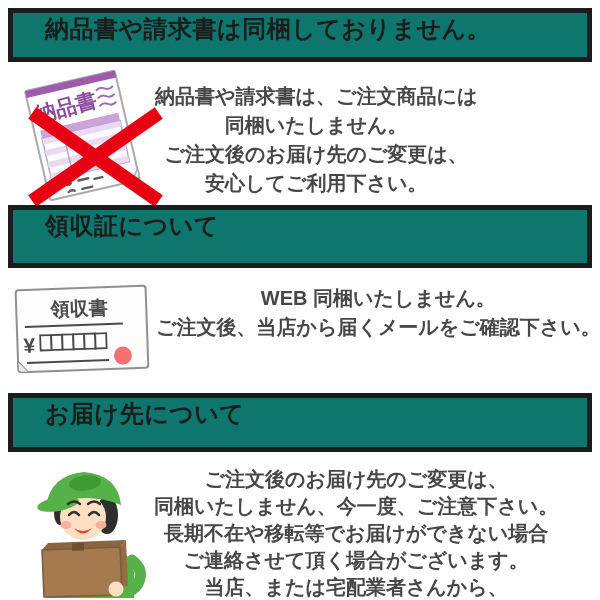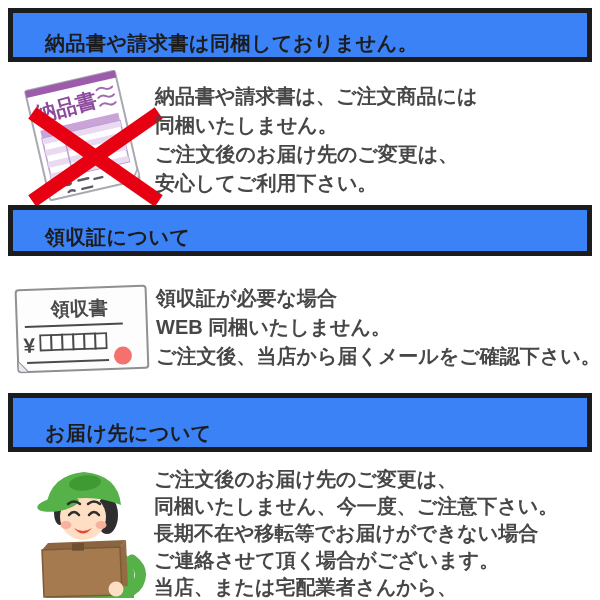--- a/index.html
+++ b/index.html
@@ -2,31 +2,32 @@
 <html><head>
 <meta charset="utf-8">
 <style>
   html,body{margin:0;padding:0;background:#ffffff;}
   .canvas{
     position:relative;width:600px;height:600px;background:#ffffff;overflow:hidden;
     font-family:"Liberation Sans","DejaVu Sans",sans-serif;
   }
   .hdr{
     position:absolute;left:8px;width:584px;box-sizing:border-box;
-    border:5px solid #1c1c1c;background:#3b82f6;
-    display:flex;align-items:flex-end;padding-left:32px;
-    font-size:20px;font-weight:700;color:#1c1c1c;letter-spacing:0.5px;
+    border:5px solid #1c1c1c;background:#0f766e;
+    display:flex;align-items:flex-start;padding-left:32px;
+    font-size:24px;font-weight:700;color:#1c1c1c;letter-spacing:0.5px;
     white-space:nowrap;
   }
   #hdr1{top:8px;height:54px;}
-  #hdr2{top:205px;height:51px;}
+  #hdr2{top:205px;height:63px;}
   #hdr3{top:393px;height:59px;padding-left:32px;}
   .body-text{
     position:absolute;font-size:20px;font-weight:700;color:#474747;
     white-space:nowrap;
+    text-align:center;
   }
   #text1{left:155px;top:82px;line-height:29px;}
   #text2{left:156px;top:284px;line-height:29px;}
   #text3{left:154px;top:466px;line-height:27px;}
   .illus{position:absolute;}
   #illus1{left:8px;top:68px;}
   #illus2{left:10px;top:281px;}
   #illus3{left:28px;top:458px;}
   svg text{font-family:"Liberation Sans","DejaVu Sans",sans-serif;}
 </style>
@@ -98,21 +99,20 @@
         <rect x="63" y="53" width="11" height="15"></rect>
         <rect x="74" y="53" width="11" height="15"></rect>
         <rect x="85" y="53" width="11" height="15"></rect>
       </g>
       <line x1="16" y1="80" x2="98" y2="80" stroke="#4a4a4a" stroke-width="2"></line>
       <circle cx="112" cy="76" r="9" fill="#f4716d"></circle>
     </g>
   </svg>
 
   <div class="body-text" id="text2">
-    <div>領収証が必要な場合</div>
     <div>WEB 同梱いたしません。</div>
     <div>ご注文後、当店から届くメールをご確認下さい。</div>
   </div>
 
   <div class="hdr" id="hdr3">
     <span>お届け先について</span>
   </div>
 
   <svg id="illus3" class="illus" width="125" height="140" viewBox="0 0 125 140">
 

